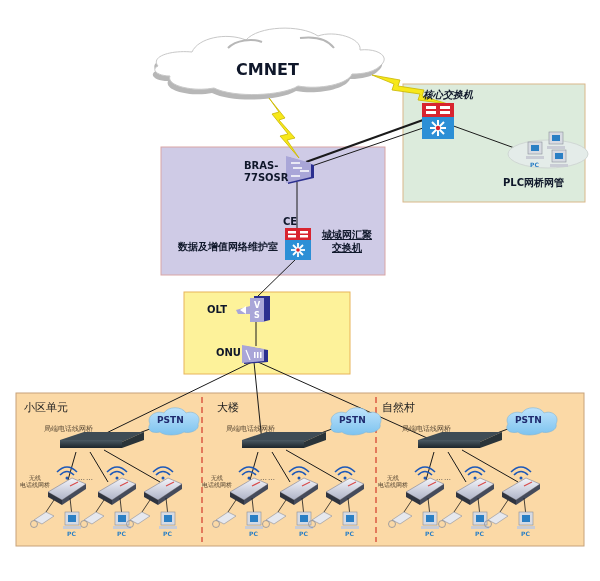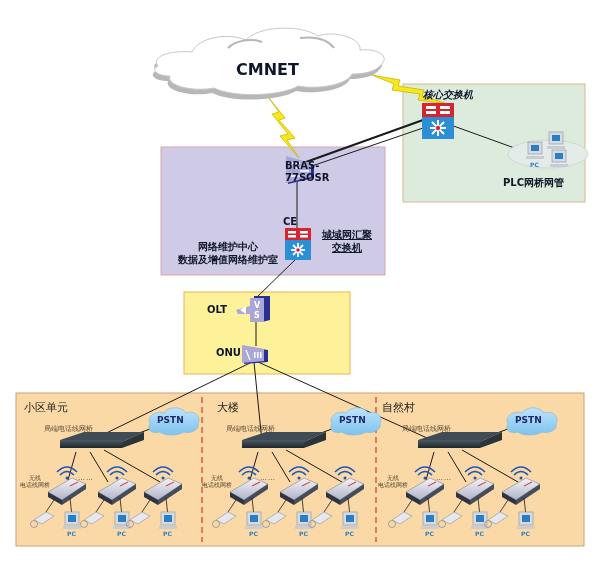--- a/index.html
+++ b/index.html
@@ -385,31 +385,30 @@
       </g>
     </g>
 </svg>
 
 <div class="lbl lbl-lg" style="left:236px;top:60px;">CMNET</div>
 
 <div class="lbl lbl-sm" style="left:423px;top:88px;font-style:italic;">核心交换机</div>
 <div class="pc-lbl" style="left:530px;top:161px;">PC</div>
 <div class="lbl lbl-sm" style="left:503px;top:176px;">PLC网桥网管</div>
 
-<div class="lbl lbl-sm" style="left:244px;top:160px;line-height:12px;margin-left:41px;">
+<div class="lbl lbl-sm" style="left:244px;top:160px;line-height:12px;">
   <div>BRAS-</div>
   <div>77SOSR</div>
 </div>
 <div class="lbl lbl-sm" style="left:283px;top:216px;">CE</div>
 <div class="lbl lbl-sm center" style="left:322px;top:228px;line-height:13px;text-decoration:underline;">
   <div>城域网汇聚</div>
   <div>交换机</div>
 </div>
 <div class="lbl lbl-sm center" style="left:171px;top:240px;line-height:13px;width:114px;">
-  <div>网络维护中心</div>
   <div>数据及增值网络维护室</div>
 </div>
 
 <div class="lbl lbl-sm" style="left:207px;top:304px;">OLT</div>
 <div class="lbl lbl-sm" style="left:216px;top:347px;">ONU</div>
 
 <div id="site-labels">
     <div class="pc-lbl" style="left:67px;top:530px;">PC</div>
     <div class="pc-lbl" style="left:117px;top:530px;">PC</div>
     <div class="pc-lbl" style="left:163px;top:530px;">PC</div>

